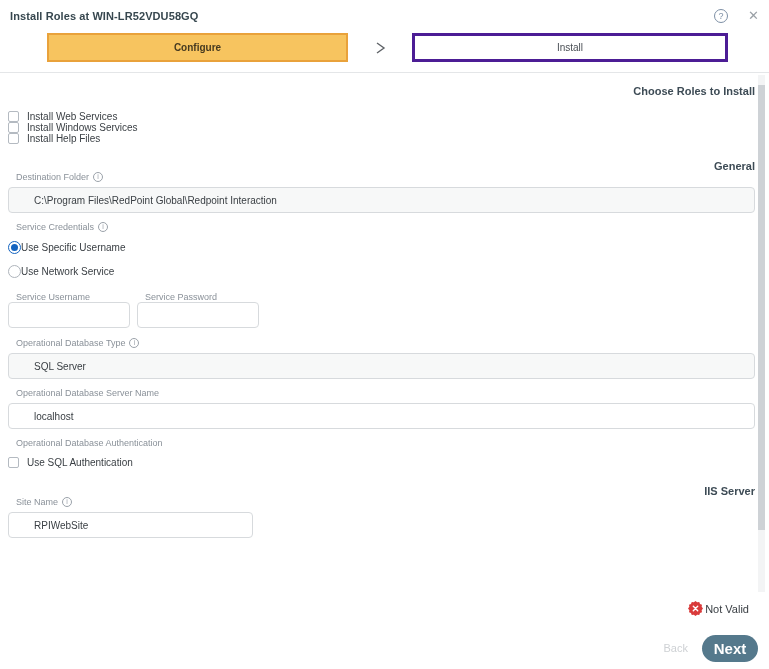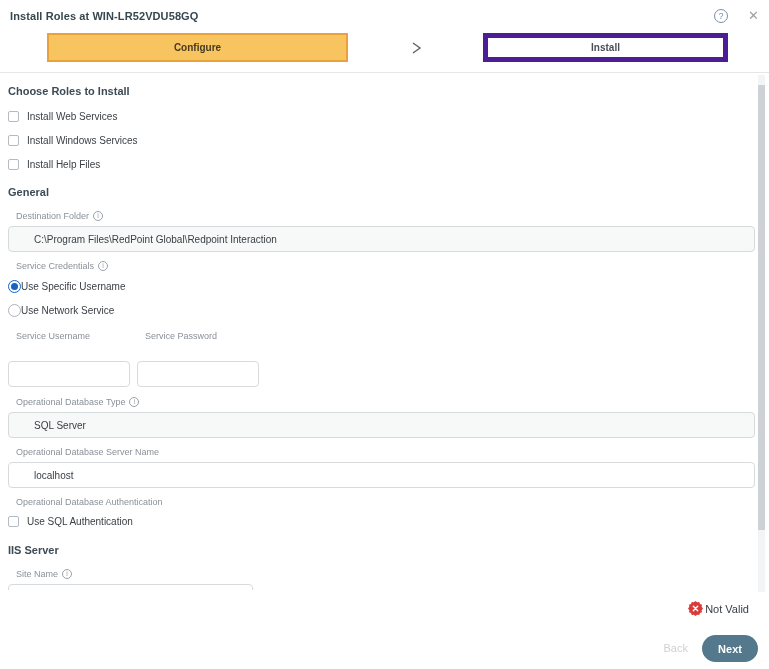--- a/index.html
+++ b/index.html
@@ -13,58 +13,58 @@
   .titlebar .spacer { flex:1; }
   .help-icon { width:14px; height:14px; border:1px solid #7d8fa5; border-radius:50%;
     color:#7d8fa5; font-size:9px; line-height:12px; text-align:center; margin-right:12px; cursor:pointer; }
   .close-icon { color:#9aa0a6; font-size:13px; line-height:14px; cursor:pointer; }
 
   
   .steps { display:flex; align-items:center; margin:10px 41px 0 47px; }
   .pill { height:29px; border-radius:0; display:flex; align-items:center; justify-content:center;
     font-size:10px; cursor:pointer; }
   .pill.active { width:301px; background:#F7C45F; border:2px solid #E9A23B; font-weight:700; color:#463a20; }
-  .pill.inactive { width:245px; background:#fff; border:5px solid #4c1d95; color:#4a4f55;font-weight:bold; }
+  .pill.inactive { width:316px; background:#fff; border:3px solid #4c1d95; color:#4a4f55; }
   .step-chev { flex:1; display:flex; align-items:center; justify-content:center; }
   .divider { margin-top:10px; height:1px; background:#e4e6e8; }
 
   
   .content { padding:0 14px 0 8px; height:517px; overflow:hidden; position:relative; }
-  .h-section { font-size:11px; font-weight:700; color:#3d4b55; }
+  .h-section { font-size:11px; font-weight:700; color:#3d4b55;text-align:right; }
   .h-roles { margin-top:12px; }
   .field-label { display:flex; align-items:flex-end; gap:4px; font-size:9px; color:#8a9199;padding-left:8px; }
   .info-icon { width:10px; height:10px; border:1px solid #9ba2aa; border-radius:50%;
     font-size:7px; line-height:8px; text-align:center; color:#9ba2aa; font-style:normal; cursor:pointer; flex:0 0 auto; }
   .check-row { display:flex; align-items:center; gap:8px; font-size:10px; color:#3b4045; }
   .checkbox { width:11px; height:11px; border:1px solid #b4bac1; border-radius:2px; background:#fff; cursor:pointer; flex:0 0 auto; }
   .radio-row { display:flex; align-items:center; gap:0; font-size:10px; color:#3b4045; }
   .radio { width:13px; height:13px; border:1px solid #aeb4bb; border-radius:50%; background:#fff; cursor:pointer; position:relative; flex:0 0 auto; }
   .radio.selected { border:1.5px solid #1464C0; }
   .radio.selected::after { content:""; position:absolute; inset:2px; border-radius:50%; background:#1464C0; }
   .tfield { display:block; width:100%; height:26px; border:1px solid #d7dadd; border-radius:4px;
     background:#fff; font-size:10px; color:#3b4045; padding:0 25px; font-family:inherit; outline:none; }
   .tfield.readonly { background:#f7f8f8; }
   .two-col { display:flex; gap:7px; }
   .col-sm { width:122px; }
-  .col-sm .field-label { margin-bottom:20px; }
+  .col-sm .field-label { margin-bottom:0; }
   .w-site { width:245px; }
 
   
   .sb-track { position:absolute; top:75px; right:4px; width:7px; height:517px; background:#f3f4f5; }
   .sb-thumb { position:absolute; top:85px; right:4px; width:7px; height:445px; background:#ced2d6; cursor:pointer; }
 
   
   .status-row { position:absolute; top:601px; right:20px; display:flex; align-items:center; gap:2px;
     font-size:11px; color:#3b4045; }
   .back-btn { position:absolute; top:642px; right:81px; font-size:11px; color:#ced1d4; cursor:default; background:none; border:none; font-family:inherit; }
   .next-btn { position:absolute; top:635px; right:11px; width:56px; height:27px; border-radius:14px;
-    background:#55798C; color:#fff; font-size:11px; font-weight:700; border:none; cursor:pointer; font-family:inherit; }
+    background:#55798C; color:#fff; font-size:15px; font-weight:700; border:none; cursor:pointer; font-family:inherit; }
 
   
-  .mt14{margin-top:14px}.mt13{margin-top:13px}.mt16{margin-top:16px}.mt11{margin-top:11px}
+  .mt14{margin-top:14px}.mt13{}.mt16{margin-top:16px}.mt11{margin-top:11px}
   .mt9{margin-top:9px}.mt10{margin-top:10px}.mt5{margin-top:5px}.mt17{margin-top:17px}
 </style>
 </head>
 <body>
 
 <div class="dialog">
 
   <div class="titlebar">
     <div class="title">Install Roles at WIN-LR52VDU58GQ</div>
     <div class="spacer"></div>

